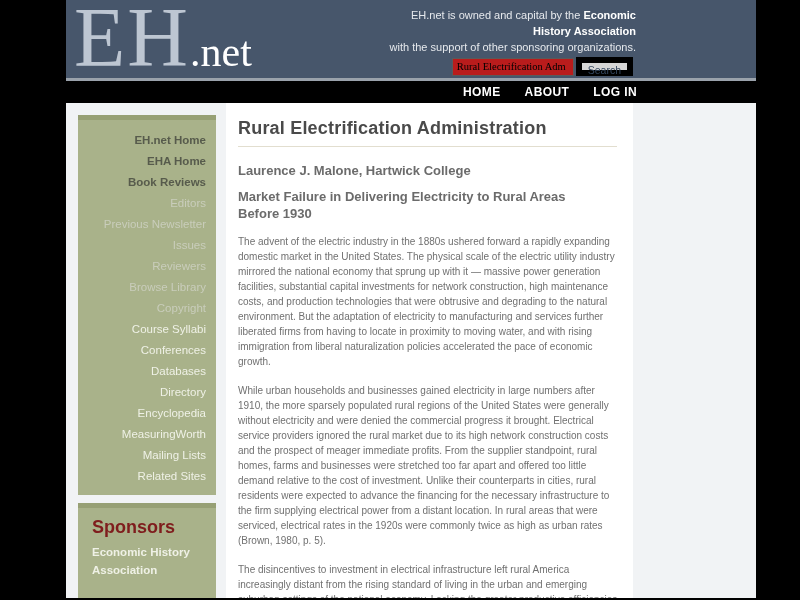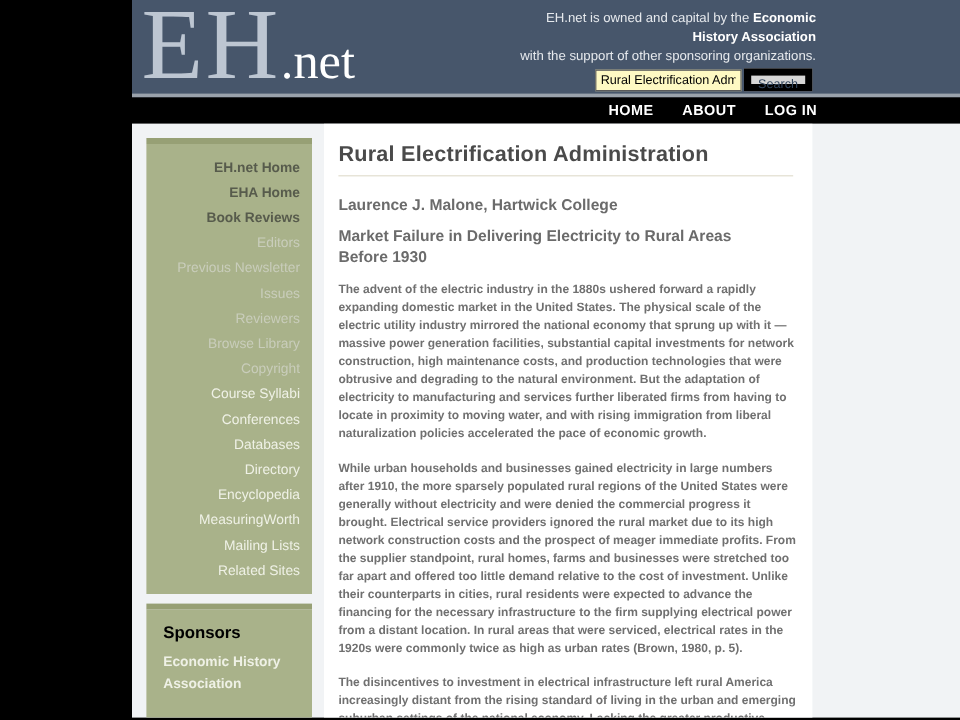--- a/index.html
+++ b/index.html
@@ -1,32 +1,32 @@
 <!DOCTYPE html>
 <html><head>
 <meta charset="utf-8">
 <style>
   * { margin:0; padding:0; box-sizing:border-box; }
   html,body { width:800px; height:600px; overflow:hidden; background:#000; }
   body { font-family:"Liberation Sans", sans-serif; }
 
-  .page { position:relative; margin-left:110px; width:690px; height:600px; }
+  .page { position:relative; margin-left:66px; width:690px; height:600px; }
 
   
   .hdr { position:relative; height:81px; background:#47566B; border-bottom:3px solid #9AA2AB; }
   .logo { position:absolute; left:8px; top:-4px; font-family:"Liberation Serif", serif; white-space:nowrap; }
   .logo .eh  { font-size:84px; line-height:84px; color:#BDC6D2; letter-spacing:2px; }
   .logo .net { font-size:42px; color:#FFFFFF; }
   .tagline { position:absolute; top:7px; right:120px; width:264px; text-align:right;
              font-size:11px; line-height:16px; color:#E6E9ED; }
   .tagline b { color:#FFFFFF; }
   .tagline .line2 { margin-top:0px; }
   .searchrow { position:absolute; right:123px; bottom:2px; display:flex; align-items:center; gap:2px; }
-  .searchrow input { width:122px; height:18px; border:1px solid #5A5A5A; background:#fef9c3;
-                     font-family:Liberation Sans, sans-serif; font-size:10.5px; color:#000;
+  .searchrow input { width:122px; height:18px; border:1px solid #5A5A5A; background:#b91c1c;
+                     font-family:Liberation Serif, serif; font-size:10.5px; color:#000;
                      padding:1px 4px; }
   .searchrow button { height:19px; background:#D6D6D6; border:6px solid #000000; color:#33465E;
                       font-family:"Liberation Sans", sans-serif; font-size:10.5px; padding:1px 6px; cursor:pointer; }
 
   
   .nav { height:22px; background:#000000; display:flex; align-items:center;
          justify-content:flex-end; padding-right:119px; column-gap:24px; }
   .nav a { color:#FFFFFF; font-size:12px; font-weight:bold; letter-spacing:.4px;
            text-decoration:none; cursor:pointer; }
 
@@ -38,33 +38,33 @@
   .topbar { height:5px; background:#97A075; }
   .sidebox { background:#A9B28A; padding:9px 10px 9px 14px; }
   .sidebox ul { list-style:none;text-align:right; }
   .sidebox li { line-height:19px; }
   .sidebox a { text-decoration:none; font-size:11.5px; cursor:pointer; display:inline-block; }
   .sidebox a.primary { color:#575B4C; font-weight:bold; }
   .sidebox a.sub     { color:#C9CDBB; font-weight:normal; padding-left:9px; }
   .sidebox a.light   { color:#EFF1E6; font-weight:normal; }
   .sponsors { margin-top:8px; }
   .sponsors .sidebox { min-height:130px; }
-  .sponsors h3 { font-size:14px; color:#000000; line-height:20px; margin-bottom:6px; }
+  .sponsors h3 { font-size:18px; color:#7f1d1d; line-height:20px; margin-bottom:6px; }
   .sponsors a { display:block; color:#EFF1E6; font-weight:bold; font-size:11.5px;
                 line-height:18px; text-decoration:none; margin-bottom:7px; cursor:pointer; }
 
   
   .main { position:absolute; left:160px; top:0; width:407px; min-height:495px;
           background:#FFFFFF; padding:15px 12px 24px 12px; }
   .main h1 { font-size:18px; color:#4A4A4A; font-weight:bold; letter-spacing:.2px; }
   .main .rule { border:none; border-top:1px solid #E2DECF; margin:7px 0 15px 0; width:99%; }
   .main h2 { font-size:13px; color:#6B6B6B; font-weight:bold; line-height:17px; }
   .main h2.author { margin:0 0 9px 0; }
   .main h2.subtitle { margin:0 0 12px 0; width:330px; }
-  .main p { font-size:10px; line-height:15px; color:#707070; margin:0 0 14px 0;font-weight:bold; }
+  .main p { font-size:10px; line-height:15px; color:#707070; margin:0 0 14px 0; }
 </style>
 </head>
 <body>
 
 <div class="page">
 
   <div class="hdr">
     <div class="logo"><span class="eh">EH</span><span class="net">.net</span></div>
 
     <div class="tagline">

